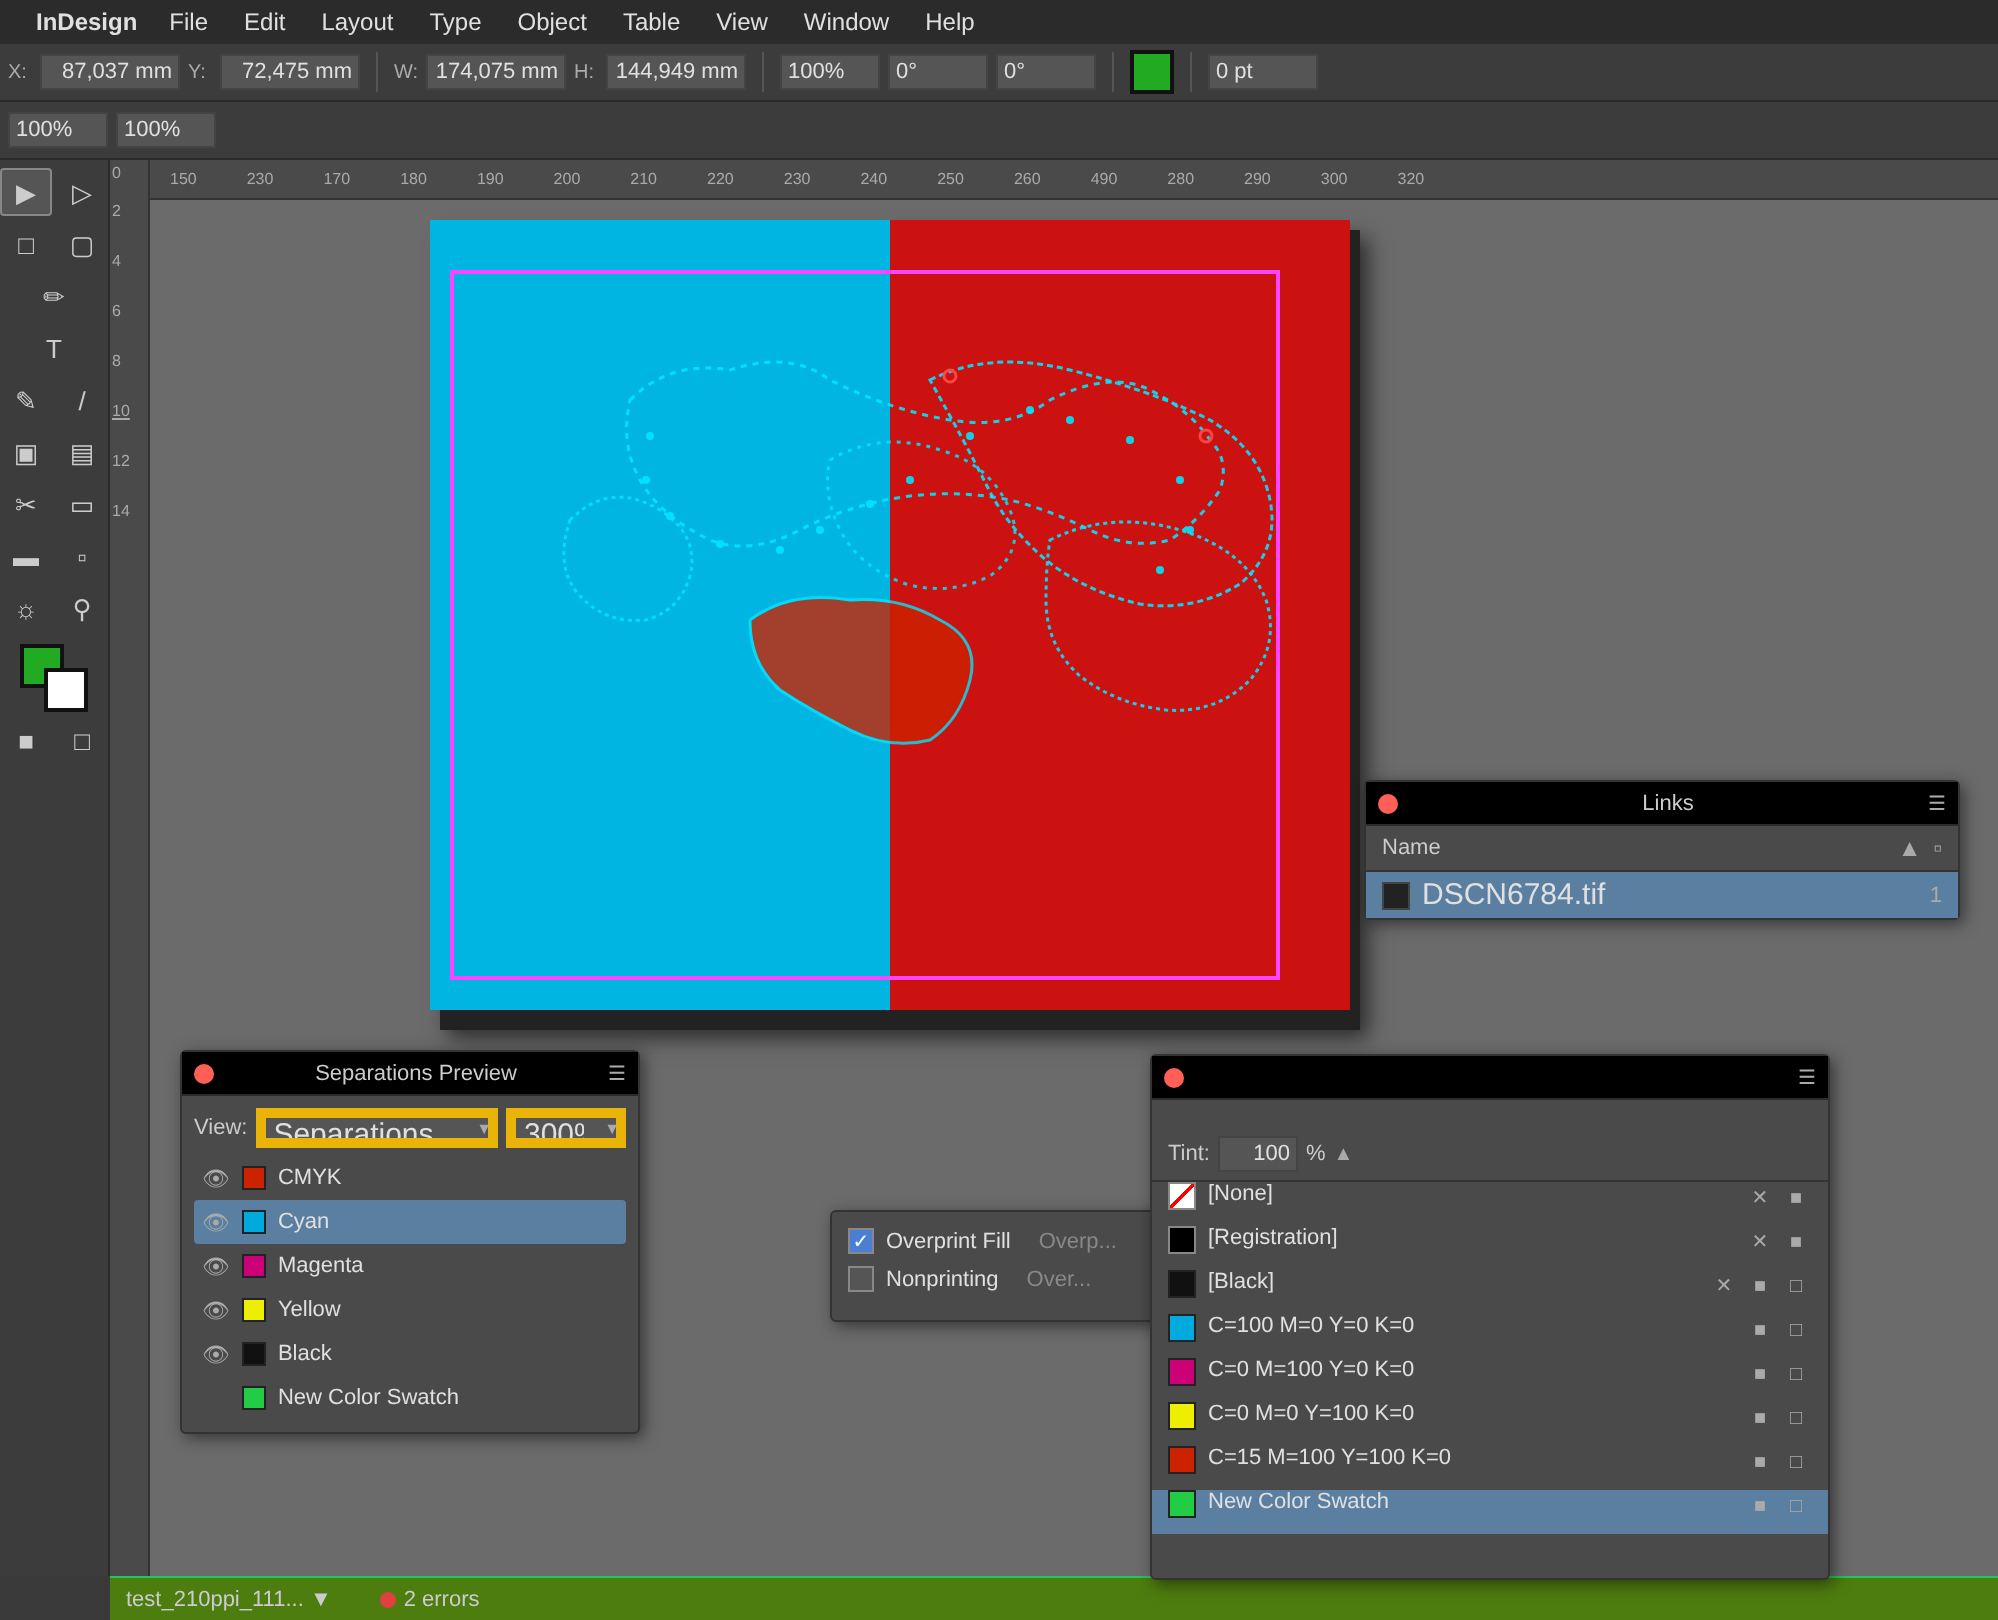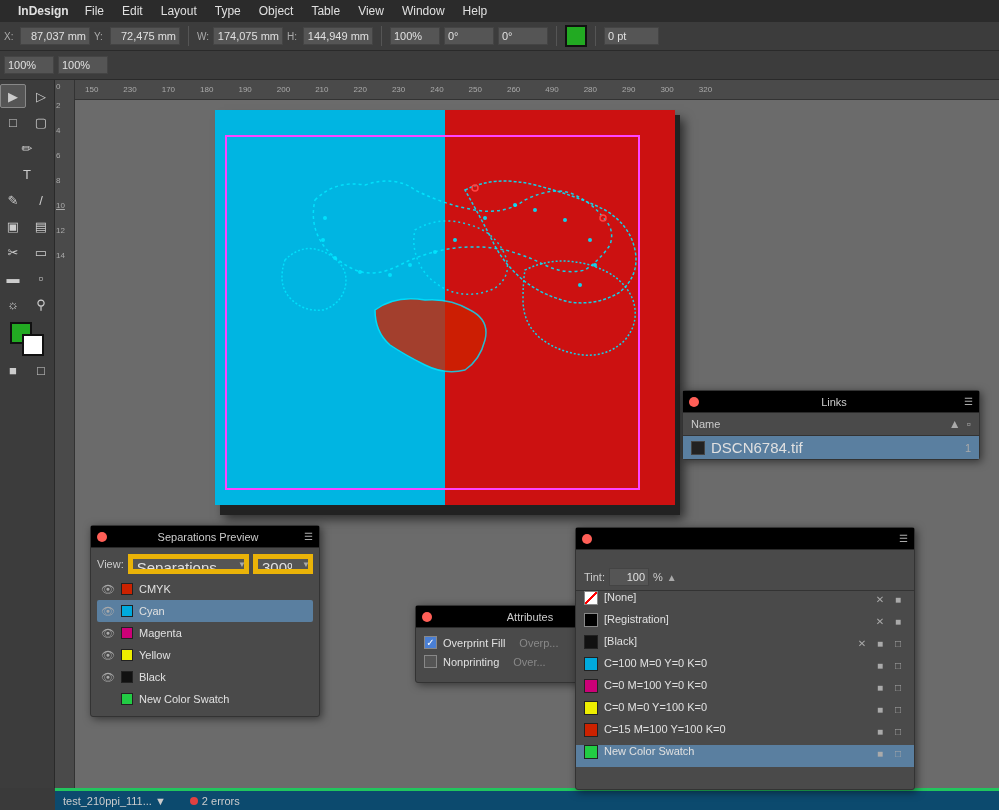--- a/index.html
+++ b/index.html
@@ -234,22 +234,22 @@
       pointer-events: none;
     }
 
     
     .statusbar {
       position: absolute;
       bottom: 0;
       left: 55px;
       right: 0;
       height: 22px;
-      background: #0c4a6e;
-      border-top: 3px solid #22c55e;
+      background: #4d7c0f;
+      border-top: 1px solid #22c55e;
       display: flex;
       align-items: center;
       padding: 0 8px;
       font-size: 11px;
       color: #ccc;
       gap: 8px;
     }
     .status-page {
       display: flex;
       align-items: center;
@@ -799,24 +799,20 @@
     <button class="links-action-btn">▫</button>
   </div>
   <div class="links-row">
     <div class="links-thumb" style="background:#222"></div>
     <span class="links-filename">DSCN6784.tif</span>
     <span class="links-page">1</span>
   </div>
 </div>
 
 <div class="panel-attr" style="position:absolute;top:605px;left:415px;width:215px;">
-  <div class="window-titlebar">
-    <div class="win-btn-red"></div>
-    <span class="win-title">Attributes</span>
-  </div>
   <div class="attr-body">
     <div class="attr-row">
       <div class="attr-checkbox checked">✓</div>
       <span class="attr-label">Overprint Fill</span>
       <span style="margin-left:8px;font-size:11px;color:#888">Overp...</span>
     </div>
     <div class="attr-row">
       <div class="attr-checkbox"></div>
       <span class="attr-label">Nonprinting</span>
       <span style="margin-left:8px;font-size:11px;color:#888">Over...</span>

